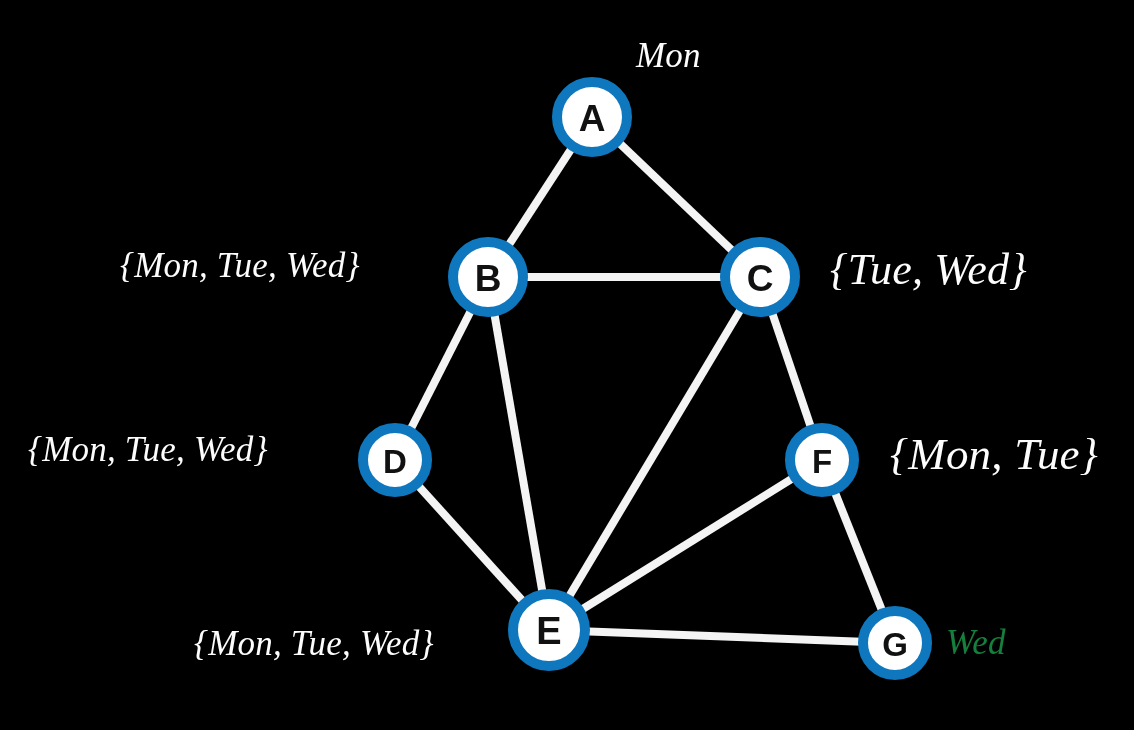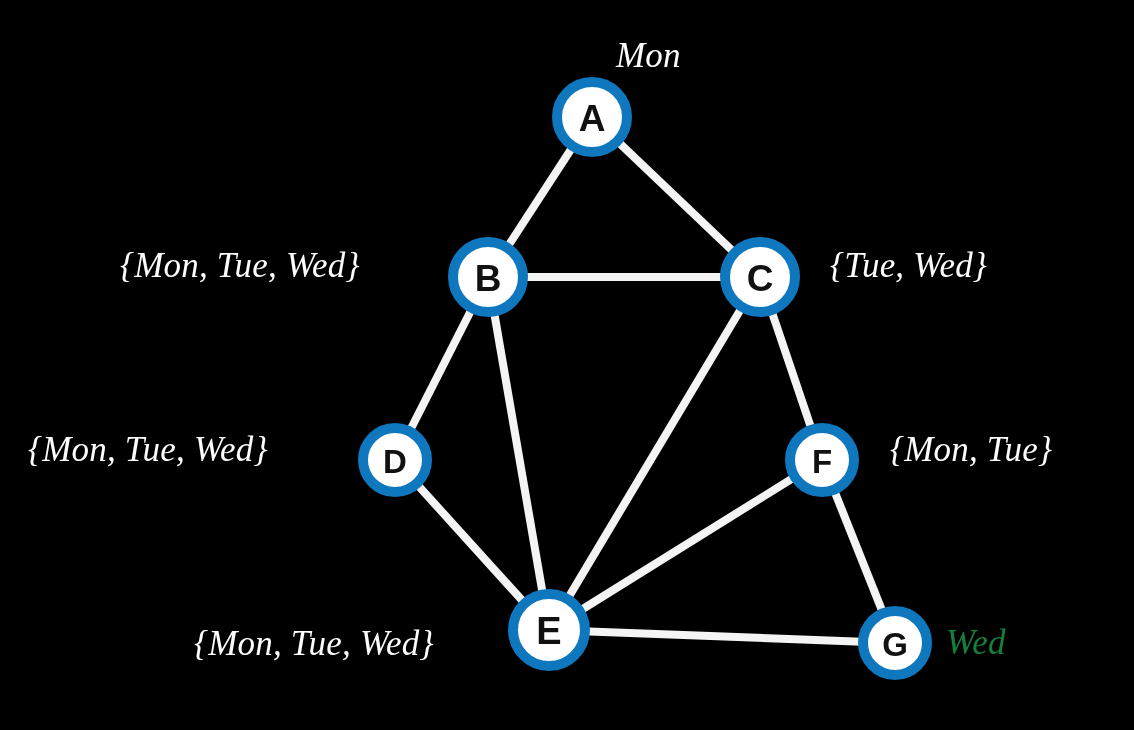--- a/index.html
+++ b/index.html
@@ -101,22 +101,22 @@
           <text x="822" y="461" class="node-letter" fill="#111111" font-size="33">F</text>
         </g>
         <g>
           <circle cx="895" cy="643" r="32" class="node-ring" fill="#ffffff" stroke="#0f77bd" stroke-width="10"></circle>
           <text x="895" y="644" class="node-letter" fill="#111111" font-size="33">G</text>
         </g>
       </g>
   </svg>
 
   <div id="labels-layer">
-      <div class="domain-label" style="left: 616px; top: 38px; font-size: 35px; color: rgb(253, 253, 253);">Mon</div>
+      <div class="domain-label" style="left: 636px; top: 38px; font-size: 35px; color: rgb(253, 253, 253);">Mon</div>
       <div class="domain-label" style="left: 120px; top: 248px; font-size: 35px; color: rgb(253, 253, 253);">{Mon, Tue, Wed}</div>
-      <div class="domain-label" style="left: 830px; top: 248px; font-size: 35px; color: rgb(253, 253, 253); text-align: center;">{Tue, Wed}</div>
+      <div class="domain-label" style="left: 830px; top: 248px; font-size: 44px; color: rgb(253, 253, 253); text-align: center;">{Tue, Wed}</div>
       <div class="domain-label" style="left: 28px; top: 432px; font-size: 35px; color: rgb(253, 253, 253);">{Mon, Tue, Wed}</div>
-      <div class="domain-label" style="left: 890px; top: 432px; font-size: 35px; color: rgb(253, 253, 253);">{Mon, Tue}</div>
+      <div class="domain-label" style="left: 890px; top: 432px; font-size: 45px; color: rgb(253, 253, 253);">{Mon, Tue}</div>
       <div class="domain-label" style="left: 194px; top: 626px; font-size: 35px; color: rgb(253, 253, 253);">{Mon, Tue, Wed}</div>
       <div class="domain-label" style="left: 946px; top: 625px; font-size: 35px; color: #15803d;">Wed</div>
     </div>
 
 </div>
 
 </body></html>

